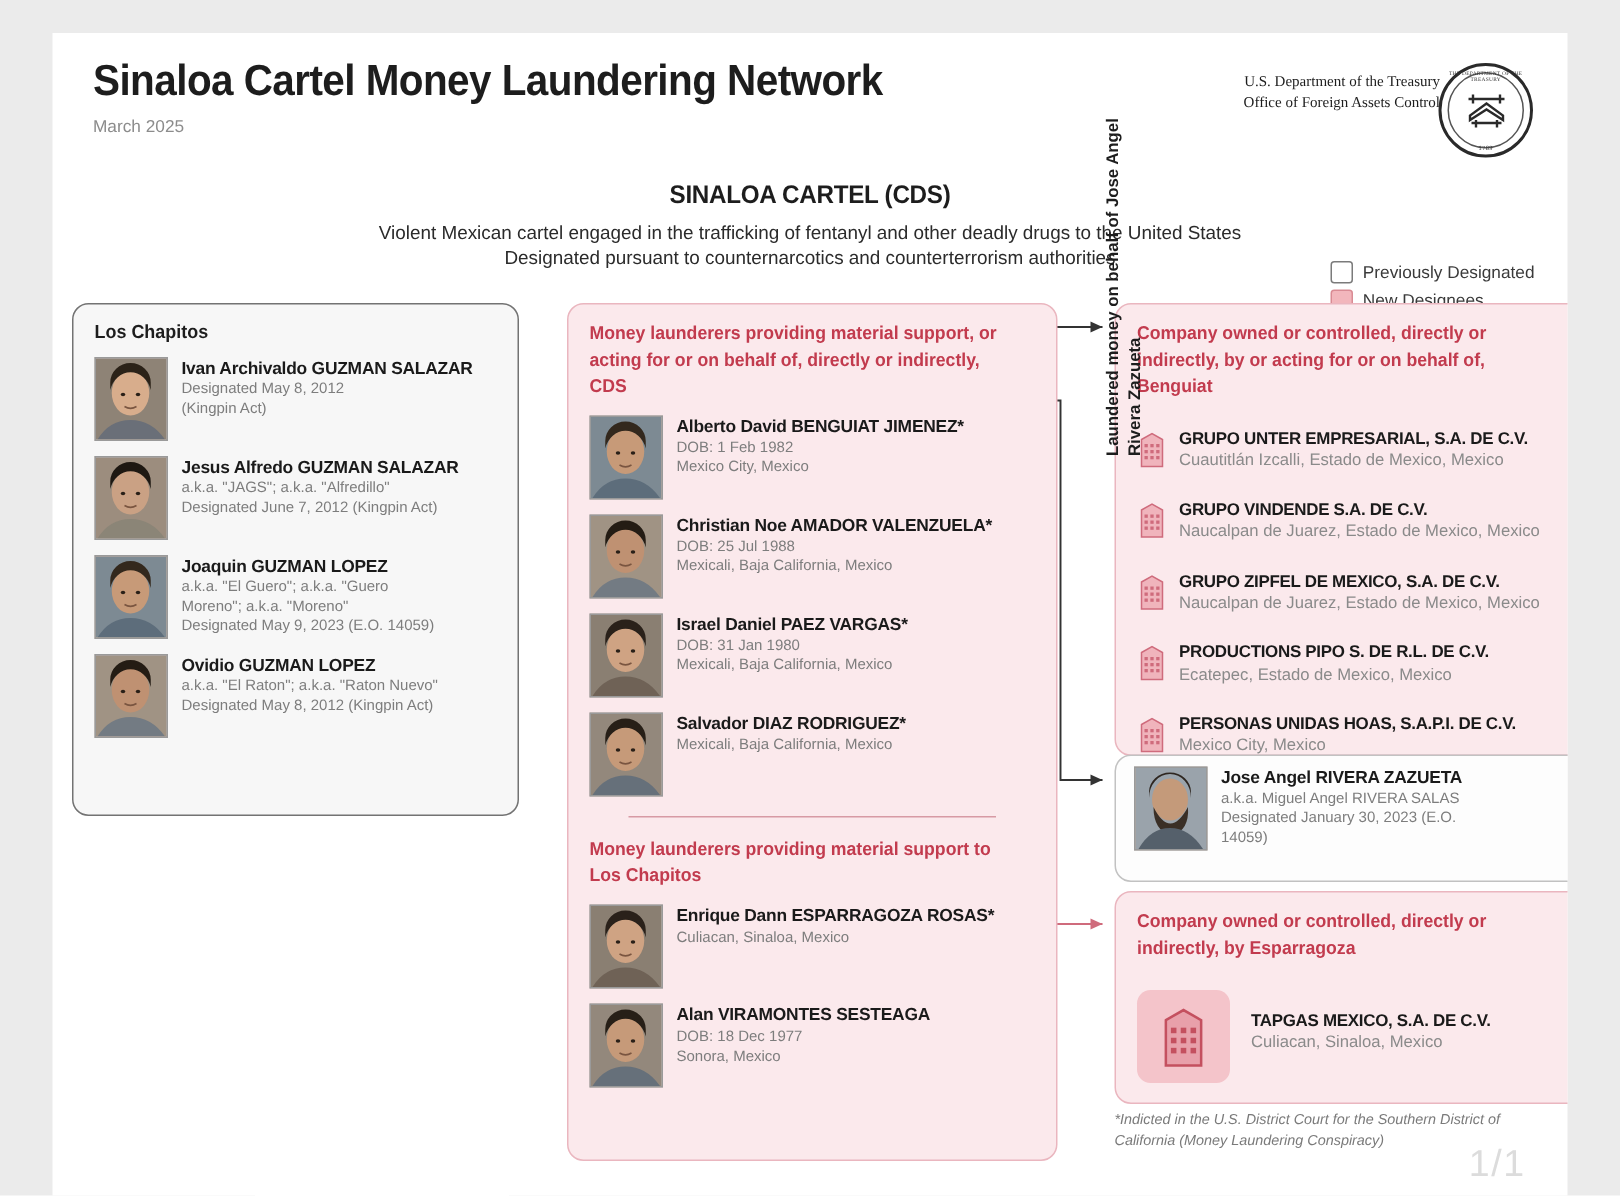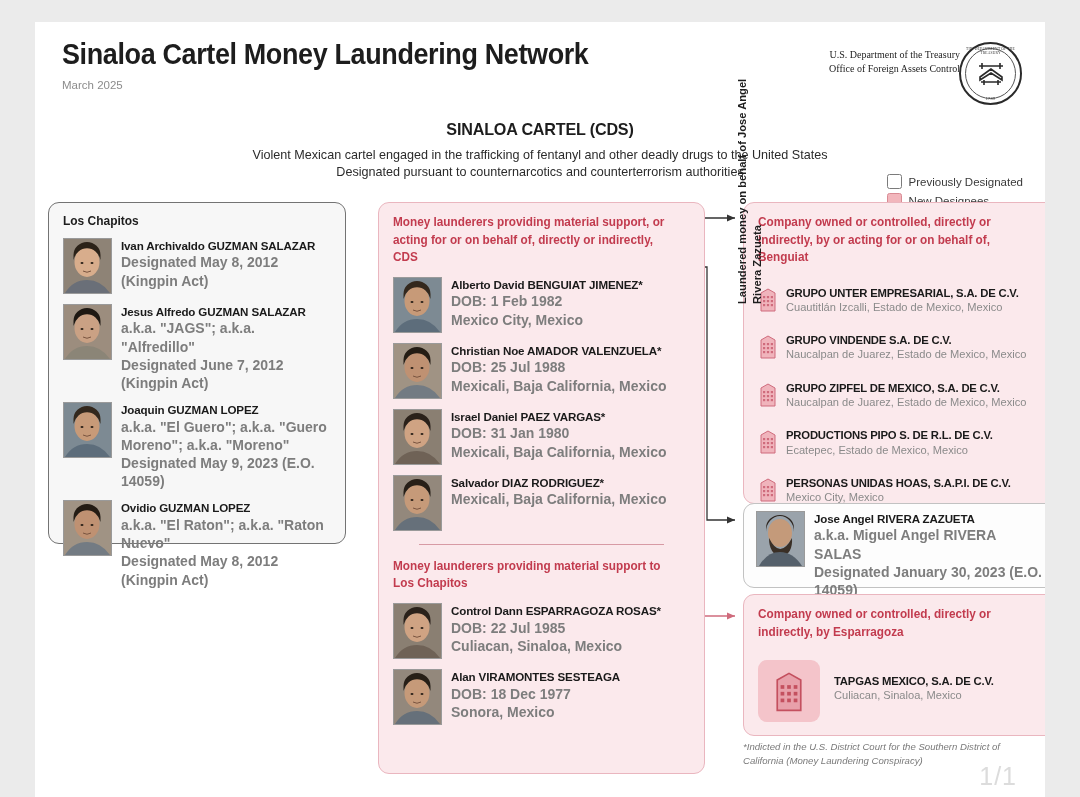--- a/index.html
+++ b/index.html
@@ -78,21 +78,21 @@
   .panel-title.red{color:#c23b4e;line-height:1.42;font-size:12.4px;}
 
   
   .person{display:flex;gap:9px;margin-top:10px;}
   .photo{
     width:47px;height:54px;flex:0 0 47px;border:1px solid #9a9a9a;
     background:#b9ada4;overflow:hidden;position:relative;
   }
   .pinfo{flex:1;min-width:0;padding-top:1px;}
   .pname{font-size:11.6px;font-weight:700;color:#1a1a1a;letter-spacing:-.15px;line-height:1.25;}
-  .pmeta{font-size:14px;color:#7d7d7d;line-height:1.3;font-weight:bold;}
+  .pmeta{font-size:10px;color:#7d7d7d;line-height:1.3;}
 
   
   .company{display:flex;gap:8px;margin-top:19px;align-items:flex-start;}
   .bldg{width:20px;height:25px;flex:0 0 20px;margin-top:1px;}
   .cname{font-size:11.3px;font-weight:700;color:#1a1a1a;letter-spacing:-.2px;line-height:1.25;}
   .cloc{font-size:11.1px;color:#8a8a8a;line-height:1.3;}
 
   .bigicon{
     width:62px;height:62px;flex:0 0 62px;border-radius:9px;background:#f4c4ca;
     display:flex;align-items:center;justify-content:center;
@@ -337,23 +337,22 @@
           <div class="photo"><svg width="47" height="54" viewBox="0 0 47 54">
               <rect width="47" height="54" fill="#8a7f72"></rect>
               <ellipse cx="23" cy="23" rx="12.5" ry="15" fill="#cfa383"></ellipse>
               <path d="M9.5 21 a14 16 0 0 1 27 0 v-5 a13.5 13 0 0 0 -27 0 z" fill="#2a211a"></path>
               <ellipse cx="18" cy="24" rx="1.5" ry="1.1" fill="#2a2018"></ellipse>
               <ellipse cx="28" cy="24" rx="1.5" ry="1.1" fill="#2a2018"></ellipse>
               <path d="M19 32 q4 2.5 8 0" fill="none" stroke="#7a5540" stroke-width="1"></path>
               <path d="M1 54 q8 -13 22 -13 q14 0 23 13 z" fill="#6f6256"></path>
             </svg></div>
           <div class="pinfo">
-            <div class="pname">Control Dann ESPARRAGOZA ROSAS*</div>
-            <div class="pmeta">
-              <div>DOB: 22 Jul 1985</div>
+            <div class="pname">Enrique Dann ESPARRAGOZA ROSAS*</div>
+            <div class="pmeta">
               <div>Culiacan, Sinaloa, Mexico</div>
             </div>
           </div>
         </div>
         <div class="person">
           <div class="photo"><svg width="47" height="54" viewBox="0 0 47 54">
               <rect width="47" height="54" fill="#93887c"></rect>
               <ellipse cx="23" cy="23" rx="12.5" ry="15" fill="#c69a79"></ellipse>
               <path d="M9.5 21 a14 16 0 0 1 27 0 v-5 a13.5 13 0 0 0 -27 0 z" fill="#271f17"></path>
               <ellipse cx="18" cy="24" rx="1.5" ry="1.1" fill="#2a2018"></ellipse>

